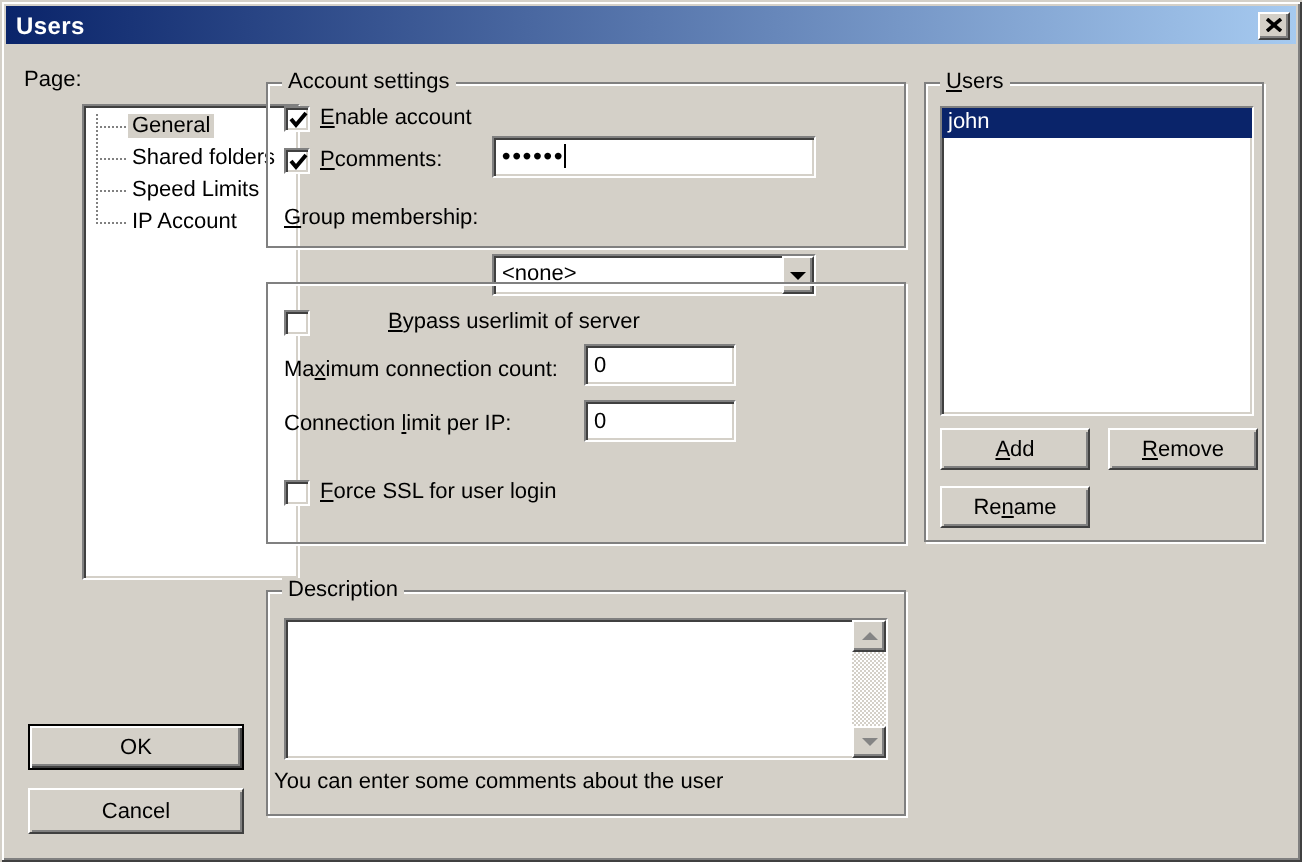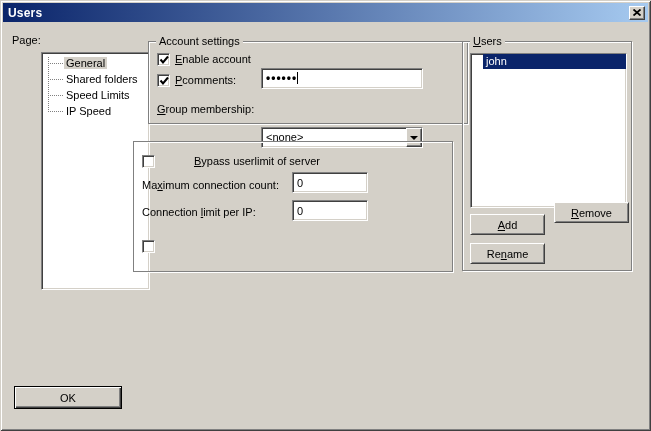--- a/index.html
+++ b/index.html
@@ -81,21 +81,21 @@
   .tree { position:absolute; left:14px; top:52px; width:109px; height:238px;margin-left:27px; }
   .tree-row { position:absolute; left:22px; height:16px; line-height:16px; white-space:nowrap; }
   .tree-row .tlabel { padding:0 2px; }
   .tree-row.selected .tlabel { background:#d4d0c8; }
   .tree-v { position:absolute; left:6px; width:1px;
     background-image:linear-gradient(to bottom,#808080 1px,transparent 1px); background-size:1px 2px; }
   .tree-h { position:absolute; left:6px; width:15px; height:1px;
     background-image:linear-gradient(to right,#808080 1px,transparent 1px); background-size:2px 1px; }
 
   
-  .userlist { position:absolute;padding-left:12px; }
+  .userlist { position:absolute; }
   .list-item { height:15px; line-height:15px; padding-left:3px; color:#000; }
   .list-item.selected { background:#0A246A; color:#fff; }
 
   
   .textarea { position:absolute; overflow:hidden; }
   .vscroll { position:absolute; top:0; right:0; bottom:0; width:17px; }
   .scroll-btn {
     position:absolute; left:0; width:17px; height:16px; background:#d4d0c8;
     border:1px solid; border-color:#fff #404040 #404040 #fff;
     box-shadow: inset -1px -1px 0 #808080;
@@ -128,24 +128,24 @@
   <span class="lbl" style="left:12px; top:34px;">Page:</span>
   <div class="tree sunken">
     <div class="tree-v" style="top:4px; height:55px;"></div>
     <div class="tree-h" style="top:10px;"></div>
     <div class="tree-h" style="top:26px;"></div>
     <div class="tree-h" style="top:42px;"></div>
     <div class="tree-h" style="top:58px;"></div>
     <div class="tree-row selected" style="top:2px;"><span class="tlabel">General</span></div>
     <div class="tree-row" style="top:18px;"><span class="tlabel">Shared folders</span></div>
     <div class="tree-row" style="top:34px;"><span class="tlabel">Speed Limits</span></div>
-    <div class="tree-row" style="top:50px;"><span class="tlabel">IP Speed</span></div>
-  </div>
-
-  <div class="group" style="left:148px; top:41px; width:320px; height:83px;">
+    <div class="tree-row" style="top:50px;"><span class="tlabel">IP Account</span></div>
+  </div>
+
+  <div class="group" style="left:133px; top:41px; width:320px; height:83px;">
     <span class="caption">Account settings</span>
 
     <div class="checkbox checked" style="left:8px; top:11px;">
       <svg width="11" height="11" viewBox="0 0 11 11">
         <path d="M1.5 4.5 L4 7.5 L9 1.5" fill="none" stroke="#000" stroke-width="2"></path>
       </svg>
     </div>
     <span class="lbl" style="left:26px; top:11px;"><span></span><span class="mn">E</span><span>nable account</span></span>
 
     <div class="checkbox checked" style="left:8px; top:32px;">
@@ -173,36 +173,56 @@
 
     <span class="lbl" style="left:8px; top:37px;"><span>Ma</span><span class="mn">x</span><span>imum connection count:</span></span>
     <input class="txtfield sunken" style="left: 158px; top: 30px; width: 76px; height: 21px;" value="0">
 
     <span class="lbl" style="left:8px; top:64px;"><span>Connection </span><span class="mn">l</span><span>imit per IP:</span></span>
     <input class="txtfield sunken" style="left: 158px; top: 58px; width: 76px; height: 21px;" value="0">
 
     <div class="checkbox" style="left:8px; top:98px;">
       
     </div>
-  </div>
-
+    <span class="lbl" style="left:26px; top:98px;"><span></span><span class="mn">F</span><span>orce SSL for user login</span></span>
+  </div>
+
+  <div class="group" style="left:133px; top:295px; width:320px; height:113px;">
+    <span class="caption">Description</span>
+    <div class="textarea sunken" style="left:8px; top:13px; width:302px; height:71px;">
+      <span></span>
+      <div class="vscroll">
+        <div class="scroll-btn up">
+            <span class="arr-up-gray"></span>
+          </div>
+        <div class="scroll-track"></div>
+        <div class="scroll-btn down">
+            <span class="arr-down-gray"></span>
+          </div>
+      </div>
+    </div>
+    <span class="lbl" style="left:3px; top:89px;">You can enter some comments about the user</span>
+  </div>
 
   <div class="group" style="left:462px; top:41px; width:170px; height:230px;">
     <span class="caption"><span></span><span class="mn">U</span><span>sers</span></span>
     <div class="userlist sunken" style="left:7px; top:11px; width:157px; height:155px;">
       <div class="list-item selected"><span>john</span></div>
     </div>
     <div class="btn" style="left:7px;  top:172px; width:75px; height:21px;">
         <span><span></span><span class="mn">A</span><span>dd</span></span>
       </div>
-    <div class="btn" style="left:91px; top:160px; width:75px; height:21px;">
+    <div class="btn" style="left:91px; top:172px; width:75px; height:21px;">
         <span><span></span><span class="mn">R</span><span>emove</span></span>
       </div>
     <div class="btn" style="left:7px;  top:201px; width:75px; height:21px;">
         <span><span>Re</span><span class="mn">n</span><span>ame</span></span>
       </div>
   </div>
 
-  <div class="btn default" style="left:14px; top:362px; width:108px; height:23px;margin-top:24px;">
+  <div class="btn default" style="left:14px; top:362px; width:108px; height:23px;">
       <span>OK</span>
     </div>
+  <div class="btn" style="left:14px; top:394px; width:108px; height:23px;">
+      <span>Cancel</span>
+    </div>
 
 </div>
 
 </body></html>

